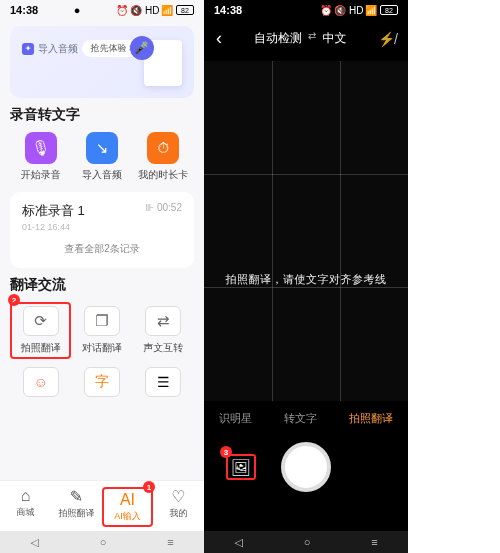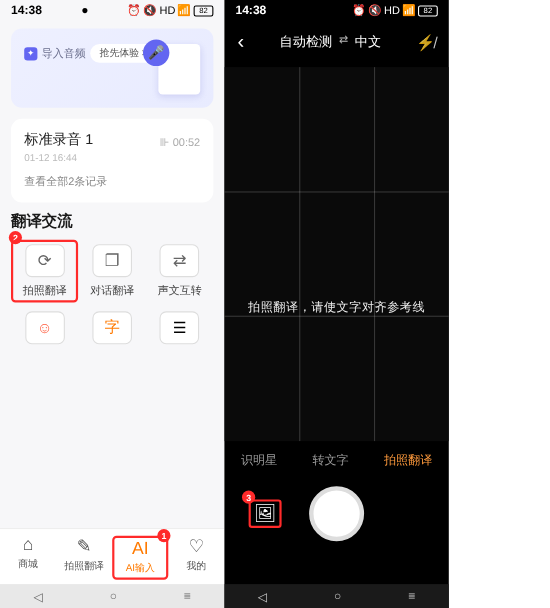--- a/index.html
+++ b/index.html
@@ -30,25 +30,25 @@
 .sec-title{font-size:14px;font-weight:700;color:#1a1a1a;margin-bottom:8px}
 .row3{display:flex;justify-content:space-around;text-align:center}
 .action{display:flex;flex-direction:column;align-items:center;gap:4px;width:33%}
 .action-icon{width:32px;height:32px;border-radius:8px;display:flex;align-items:center;justify-content:center;color:#fff;font-size:15px}
 .ai-purple{background:#a855f7}
 .ai-blue{background:#3b82f6}
 .ai-orange{background:#f97316}
 .action-label{font-size:10px;color:#444}
 
 .rec-card{background:#fff;border-radius:10px;margin:10px 10px 0;padding:10px 12px}
-.rec-head{display:flex;justify-content:space-between;align-items:flex-end}
+.rec-head{display:flex;justify-content:space-between;align-items:flex-start}
 .rec-name{font-size:13px;color:#222}
 .rec-dur{font-size:10px;color:#aaa;display:flex;align-items:center;gap:3px}
 .rec-time{font-size:9px;color:#bbb;margin-top:2px}
-.rec-all{font-size:10px;color:#888;padding:10px 0 2px}
+.rec-all{text-align:center;font-size:10px;color:#888;padding:10px 0 2px}
 
 .grid3{display:flex;justify-content:space-around;text-align:center;margin-top:4px}
 .tile{display:flex;flex-direction:column;align-items:center;gap:5px;width:33%;padding:4px 0}
 .tile-icon{width:36px;height:30px;border:1px solid #ddd;border-radius:6px;display:flex;align-items:center;justify-content:center;color:#666;font-size:15px;background:#fff}
 .tile-label{font-size:10px;color:#444}
 
 .highlight-box{border:2px solid #ff2a2a;border-radius:4px;padding:2px 4px;position:relative}
 .num-badge{position:absolute;width:12px;height:12px;background:#ff2a2a;border-radius:50%;color:#fff;font-size:8px;display:flex;align-items:center;justify-content:center;font-weight:700}
 
 .bottom-nav{position:absolute;bottom:22px;left:0;right:0;background:#fff;display:flex;justify-content:space-around;padding:6px 0 4px;border-top:1px solid #eee}
@@ -109,20 +109,37 @@
       <span class="banner-tag-icon">✦</span>
       <span>导入音频</span>
     </div>
     <div class="banner-btn">抢先体验 &gt;</div>
     <div class="banner-art">
       <div class="doc"></div>
         <div class="mic">🎤</div>
     </div>
   </div>
 
+  <div class="section">
+    <div class="sec-title">录音转文字</div>
+    <div class="row3">
+      <div class="action">
+        <div class="action-icon ai-purple">🎙</div>
+        <div class="action-label">开始录音</div>
+      </div>
+      <div class="action">
+        <div class="action-icon ai-blue">↘</div>
+        <div class="action-label">导入音频</div>
+      </div>
+      <div class="action">
+        <div class="action-icon ai-orange">⏱</div>
+        <div class="action-label">我的时长卡</div>
+      </div>
+    </div>
+  </div>
 
   <div class="rec-card">
     <div class="rec-head">
       <span class="rec-name">标准录音 1</span>
       <span class="rec-dur">
           <span>⊪</span>
           <span>00:52</span>
         </span>
     </div>
     <div class="rec-time">01-12 16:44</div>

